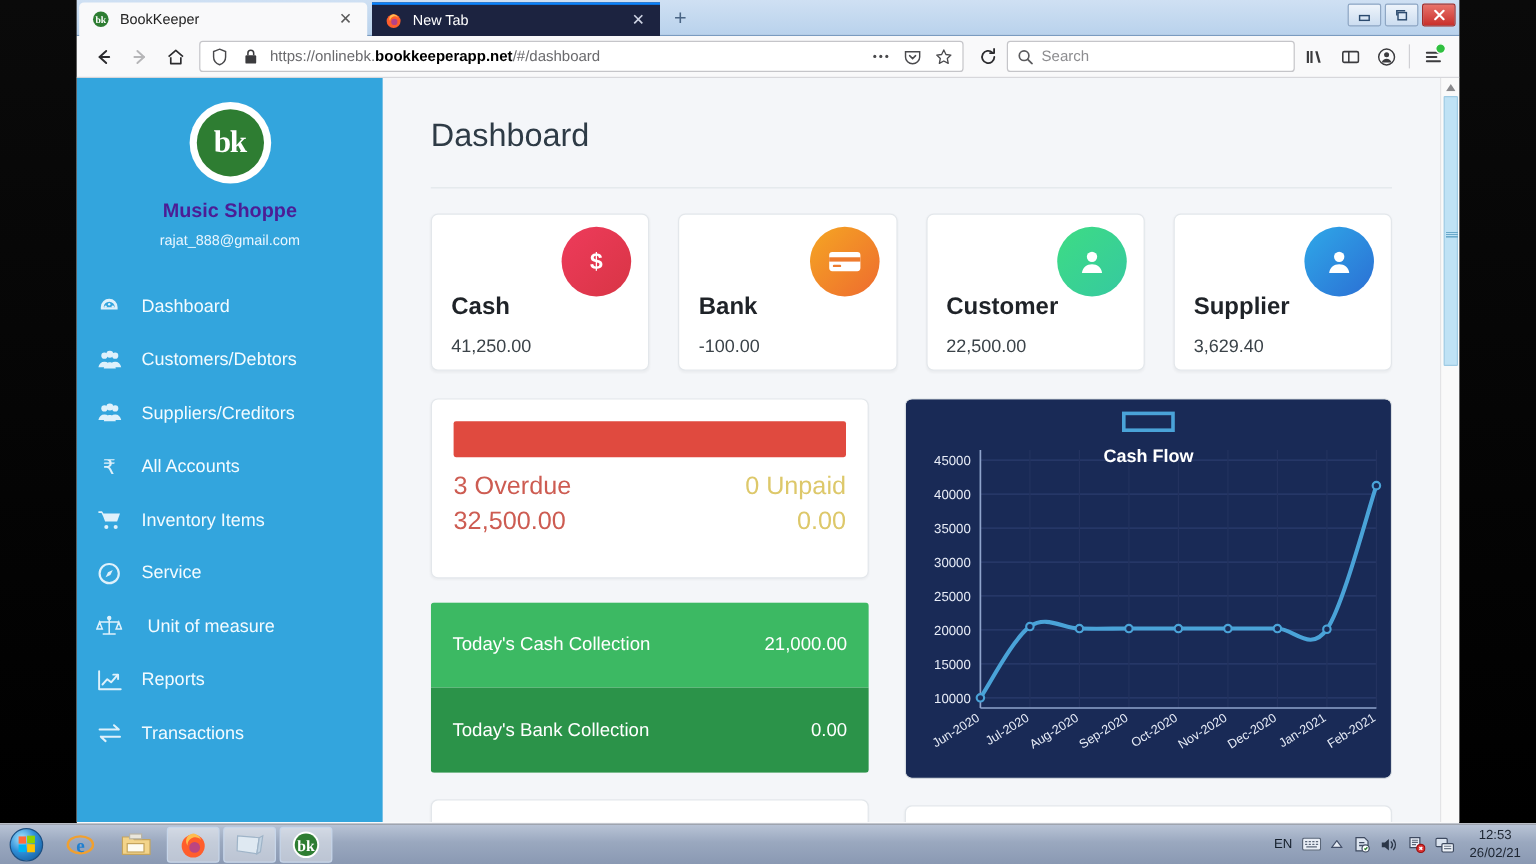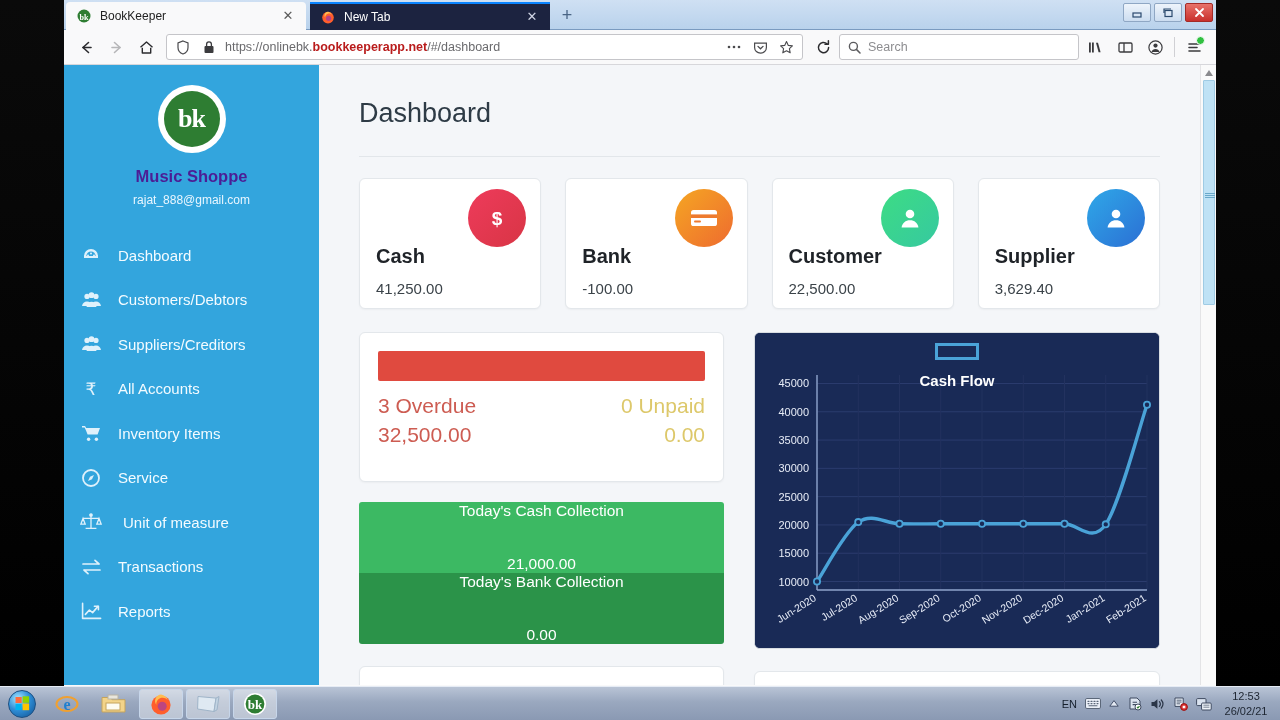--- a/index.html
+++ b/index.html
@@ -35,21 +35,21 @@
   .wbtn.close { background:linear-gradient(180deg,#e8726a,#c9302c); border-color:#a32b27; }
 
   
   .navbar { height:35px; background:#f9f9fa; display:flex; align-items:center; padding:0 8px; gap:2px; border-bottom:1px solid #d7d7db;}
   .nbtn { width:28px; height:28px; border-radius:4px; display:flex; align-items:center; justify-content:center;
           color:#3b3b3e; cursor:pointer; flex:0 0 28px; }
   .nbtn.dim { color:#b6b6b8; }
   .urlbar { flex:1; height:26px; background:#fff; border:1px solid #c5c5c9; border-radius:3px;
             display:flex; align-items:center; padding:0 6px; gap:6px; margin:0 4px; }
   .urltext { flex:1; font-size:12.5px; color:#6a6a6d; white-space:nowrap; overflow:hidden; }
-  .urltext b { color:#b91c1c; font-weight:700; }
+  .urltext b { color:#000000; font-weight:700; }
   .url-act { width:20px; height:20px; display:flex; align-items:center; justify-content:center; color:#5b5b5e; cursor:pointer; }
   .searchbar { width:240px; height:26px; background:#fff; border:1px solid #c5c5c9; border-radius:3px;
                display:flex; align-items:center; padding:0 8px; gap:7px; }
   .searchph { font-size:12.5px; color:#8d8d90; }
   .tb-sep { width:1px; height:20px; background:#d0d0d4; margin:0 3px; }
   .badge-dot { position:absolute; top:3px; right:3px; width:9px; height:9px; border-radius:50%; background:#30c040; border:1px solid #fff;}
 
   
   .viewport { position:relative; height:620px; background:#f4f6f9; overflow:hidden; }
 
@@ -85,21 +85,21 @@
 
   .due-card { background:#fff; border:1px solid #e3e7eb; border-radius:6px; height:150px; padding:18px 18px 0 18px;
               box-shadow:0 1px 2px rgba(0,0,0,.04); }
   .due-bar { height:30px; background:#e04a3f; border-radius:2px; }
   .due-row { display:flex; justify-content:space-between; margin-top:13px; }
   .due-l { font-size:21px; color:#cd5c52; }
   .due-r { font-size:21px; color:#ddc86a; }
   .due-row2 { display:flex; justify-content:space-between; margin-top:5px; }
 
   .coll { margin-top:20px; border-radius:3px; overflow:hidden; }
-  .coll-row { display:flex; justify-content:space-between; align-items:center; height:71px; padding:0 18px; color:#fff; font-size:15.5px;flex-direction:column;}
+  .coll-row { display:flex; justify-content:space-between; align-items:center; height:71px; padding:0 18px; color:#fff; font-size:15.5px;}
   .coll-a { background:#3cb963; }
   .coll-b { background:#2b9349; }
 
   .stub { margin-top:22px; background:#fff; border:1px solid #e3e7eb; border-top-left-radius:6px; border-top-right-radius:6px;
           height:40px; box-shadow:0 1px 2px rgba(0,0,0,.04); display:flex; align-items:flex-end; justify-content:center; }
 
   .chart-card { background:#192a56; border:1px solid #d8dde2; border-radius:6px; height:317px; position:relative; overflow:hidden; }
   .chart-legend { position:absolute; top:10px; left:0; right:0; display:flex; align-items:center; justify-content:center; gap:12px;flex-direction:column; }
   .legend-box { width:44px; height:17px; border:3px solid #4aa3d8; background:transparent; }
   .legend-text { color:#fff; font-weight:700; font-size:15px; }
@@ -366,36 +366,36 @@
             <svg width="22" height="20" viewBox="0 0 22 20" fill="none" stroke="#dff1fb" stroke-width="1.3">
                   <path d="M11 3.2v13M5.6 16.4h10.8M3 6.4h16M3 6.4L.8 12.2h4.4zM19 6.4l-2.2 5.8h4.4z"></path>
                   <circle cx="11" cy="3" r="1.2" fill="#dff1fb"></circle>
                 </svg>
           </span>
           <span class="slabel" style="margin-left:5px">Unit of measure</span>
         </div>
 
         <div class="sitem">
           <span class="sicon">
-            <svg width="21" height="18" viewBox="0 0 21 18" fill="none" stroke="#dff1fb" stroke-width="1.7" stroke-linecap="round" stroke-linejoin="round">
-                  <path d="M2 6h16M14 2.4L18 6M19 12H3M7 15.6L3 12"></path>
-                </svg>
-          </span>
-          <span class="slabel">Transactions</span>
-        </div>
-
-        <div class="sitem">
-          <span class="sicon">
             <svg width="21" height="18" viewBox="0 0 21 18" fill="none" stroke="#dff1fb" stroke-width="1.6" stroke-linecap="round" stroke-linejoin="round">
                   <path d="M1.6 1.4v15h18"></path>
                   <path d="M4.4 12.4l4-4.4 3.2 2.6 5.4-6.2"></path>
                   <path d="M13.4 4.2h4v3.6"></path>
                 </svg>
           </span>
           <span class="slabel">Reports</span>
+        </div>
+
+        <div class="sitem">
+          <span class="sicon">
+            <svg width="21" height="18" viewBox="0 0 21 18" fill="none" stroke="#dff1fb" stroke-width="1.7" stroke-linecap="round" stroke-linejoin="round">
+                  <path d="M2 6h16M14 2.4L18 6M19 12H3M7 15.6L3 12"></path>
+                </svg>
+          </span>
+          <span class="slabel">Transactions</span>
         </div>
 
       </div>
     </div>
 
     <div class="main">
       <div class="page-title">Dashboard</div>
       <div class="title-rule"></div>
 
       <div class="cards">

